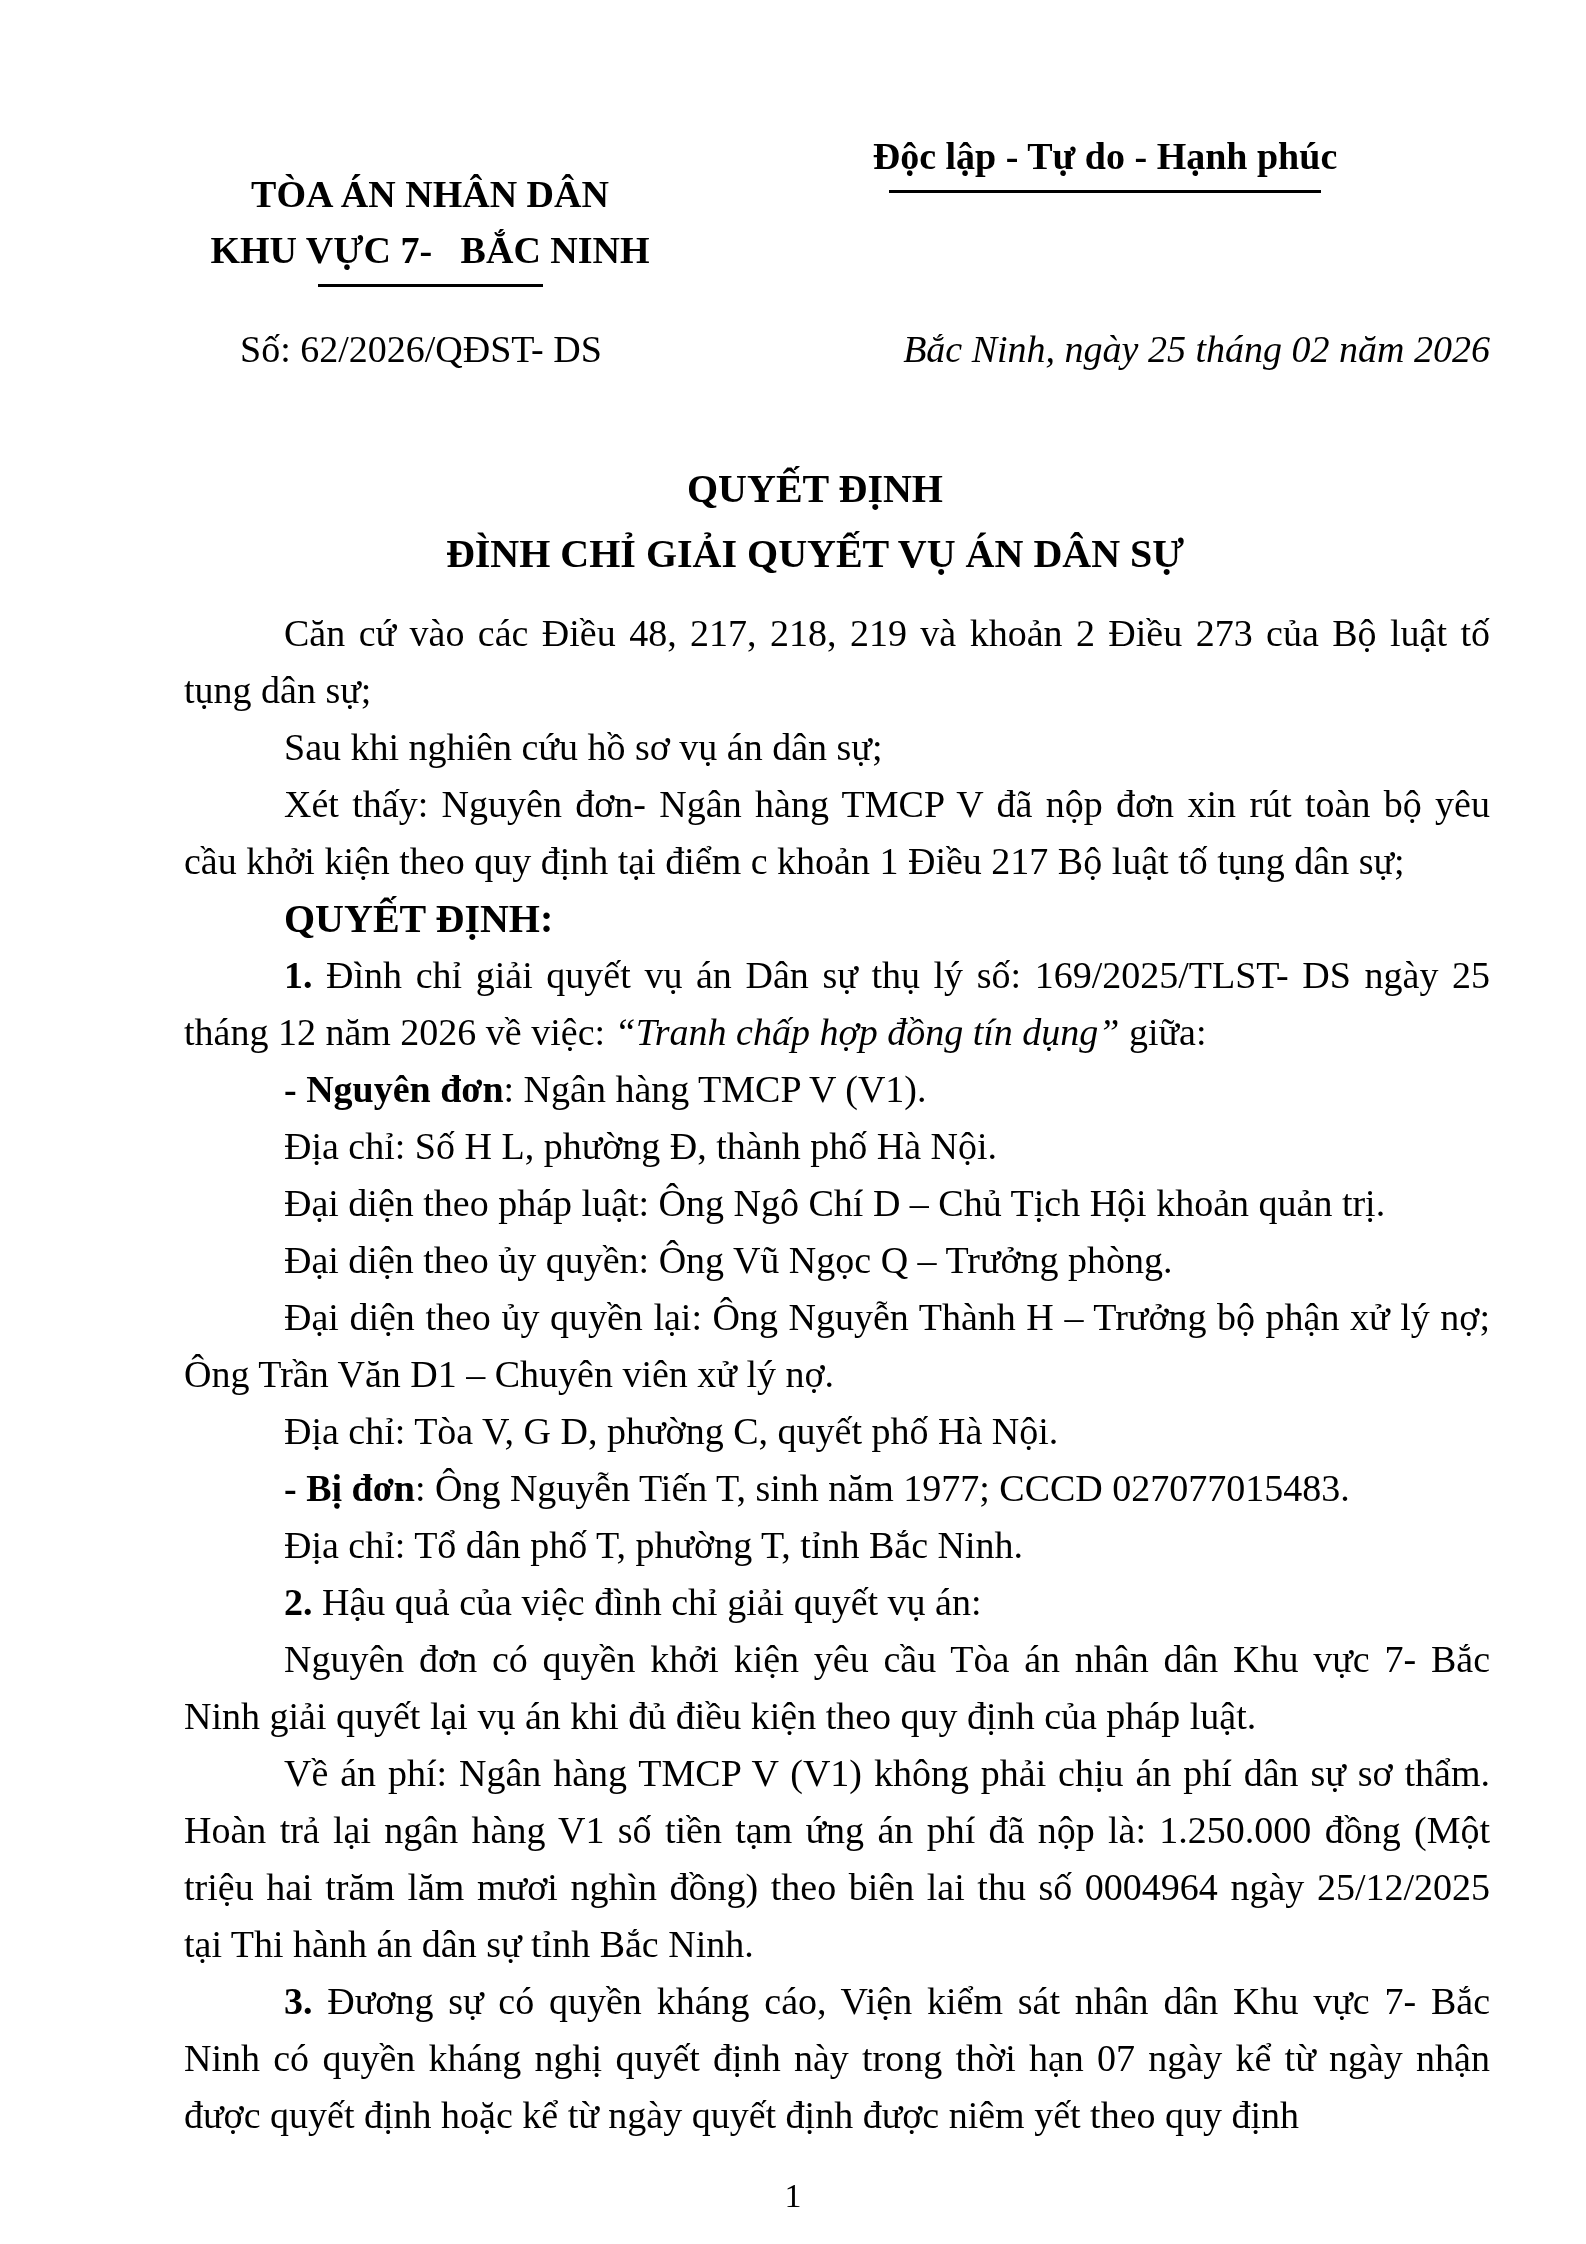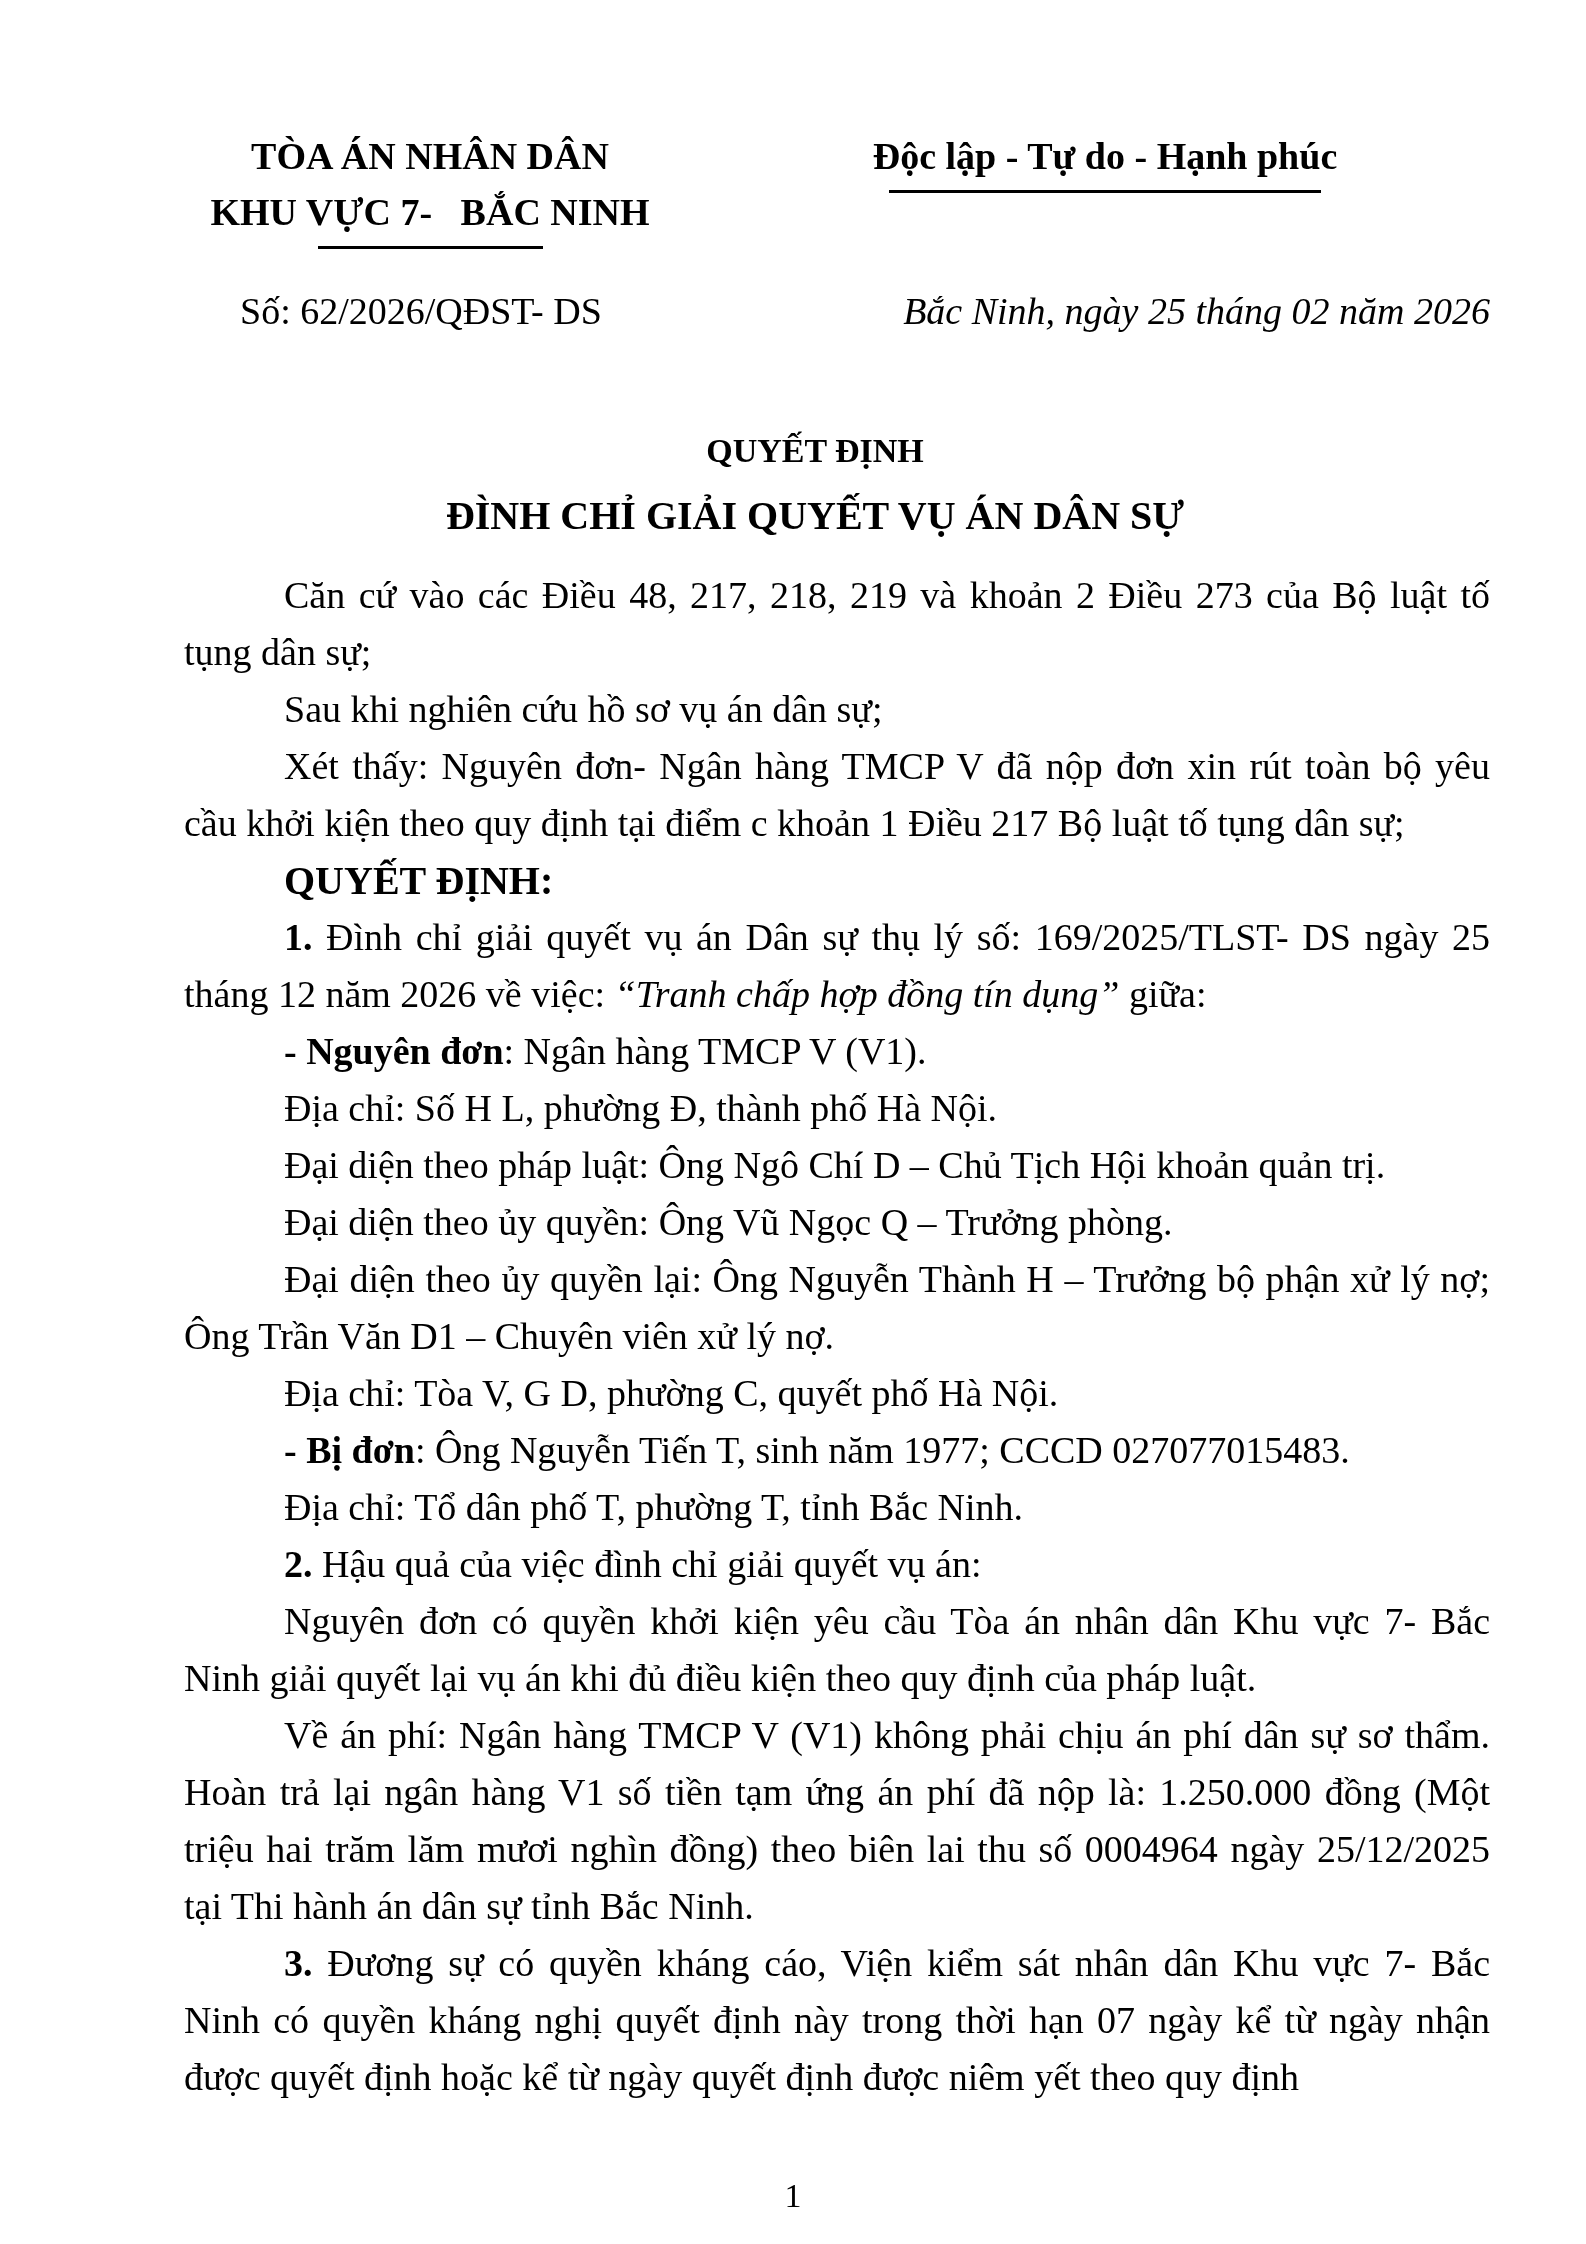--- a/index.html
+++ b/index.html
@@ -11,40 +11,40 @@
     background: #ffffff;
     color: #000000;
     font-family: "Liberation Serif", "DejaVu Serif", serif;
     font-size: 38px;
     position: relative;
     padding: 128px 96px 0 140px;
   }
   
   .header { display: flex; font-weight: bold; }
   .header-col { text-align: center; }
-  .header-left  { width: 580px; }
+  .header-left  { width: 580px; margin-top: 38px; }
   .header-right { flex: 1; }
   .header-line { line-height: 56px; white-space: nowrap; }
   .rule { border-top: 3px solid #000; height: 0; margin: 6px auto 0 auto; }
   .rule-left  { width: 225px; }
   .rule-right { width: 432px; }
   
   .meta-row {
     display: flex;
     justify-content: space-between;
     align-items: baseline;
     margin-top: 34px;
     line-height: 56px;
     gap: 39px;
   }
   .doc-number { margin-left: 100px; white-space: nowrap; }
   .doc-date { font-style: italic; white-space: nowrap; }
   
   .title-block { text-align: center; margin-top: 82px; font-weight: bold; }
-  .title-line1 { font-size: 34px; line-height: 60px; }
+  .title-line1 { font-size: 40px; line-height: 60px; }
   .title-line2 { font-size: 40px; line-height: 70px; }
   
   .body-text { margin-top: 16px; }
   .body-text p {
     text-align: justify;
     text-indent: 100px;
     line-height: 57px;
     margin-left: 44px;
   }
   .section-heading {

